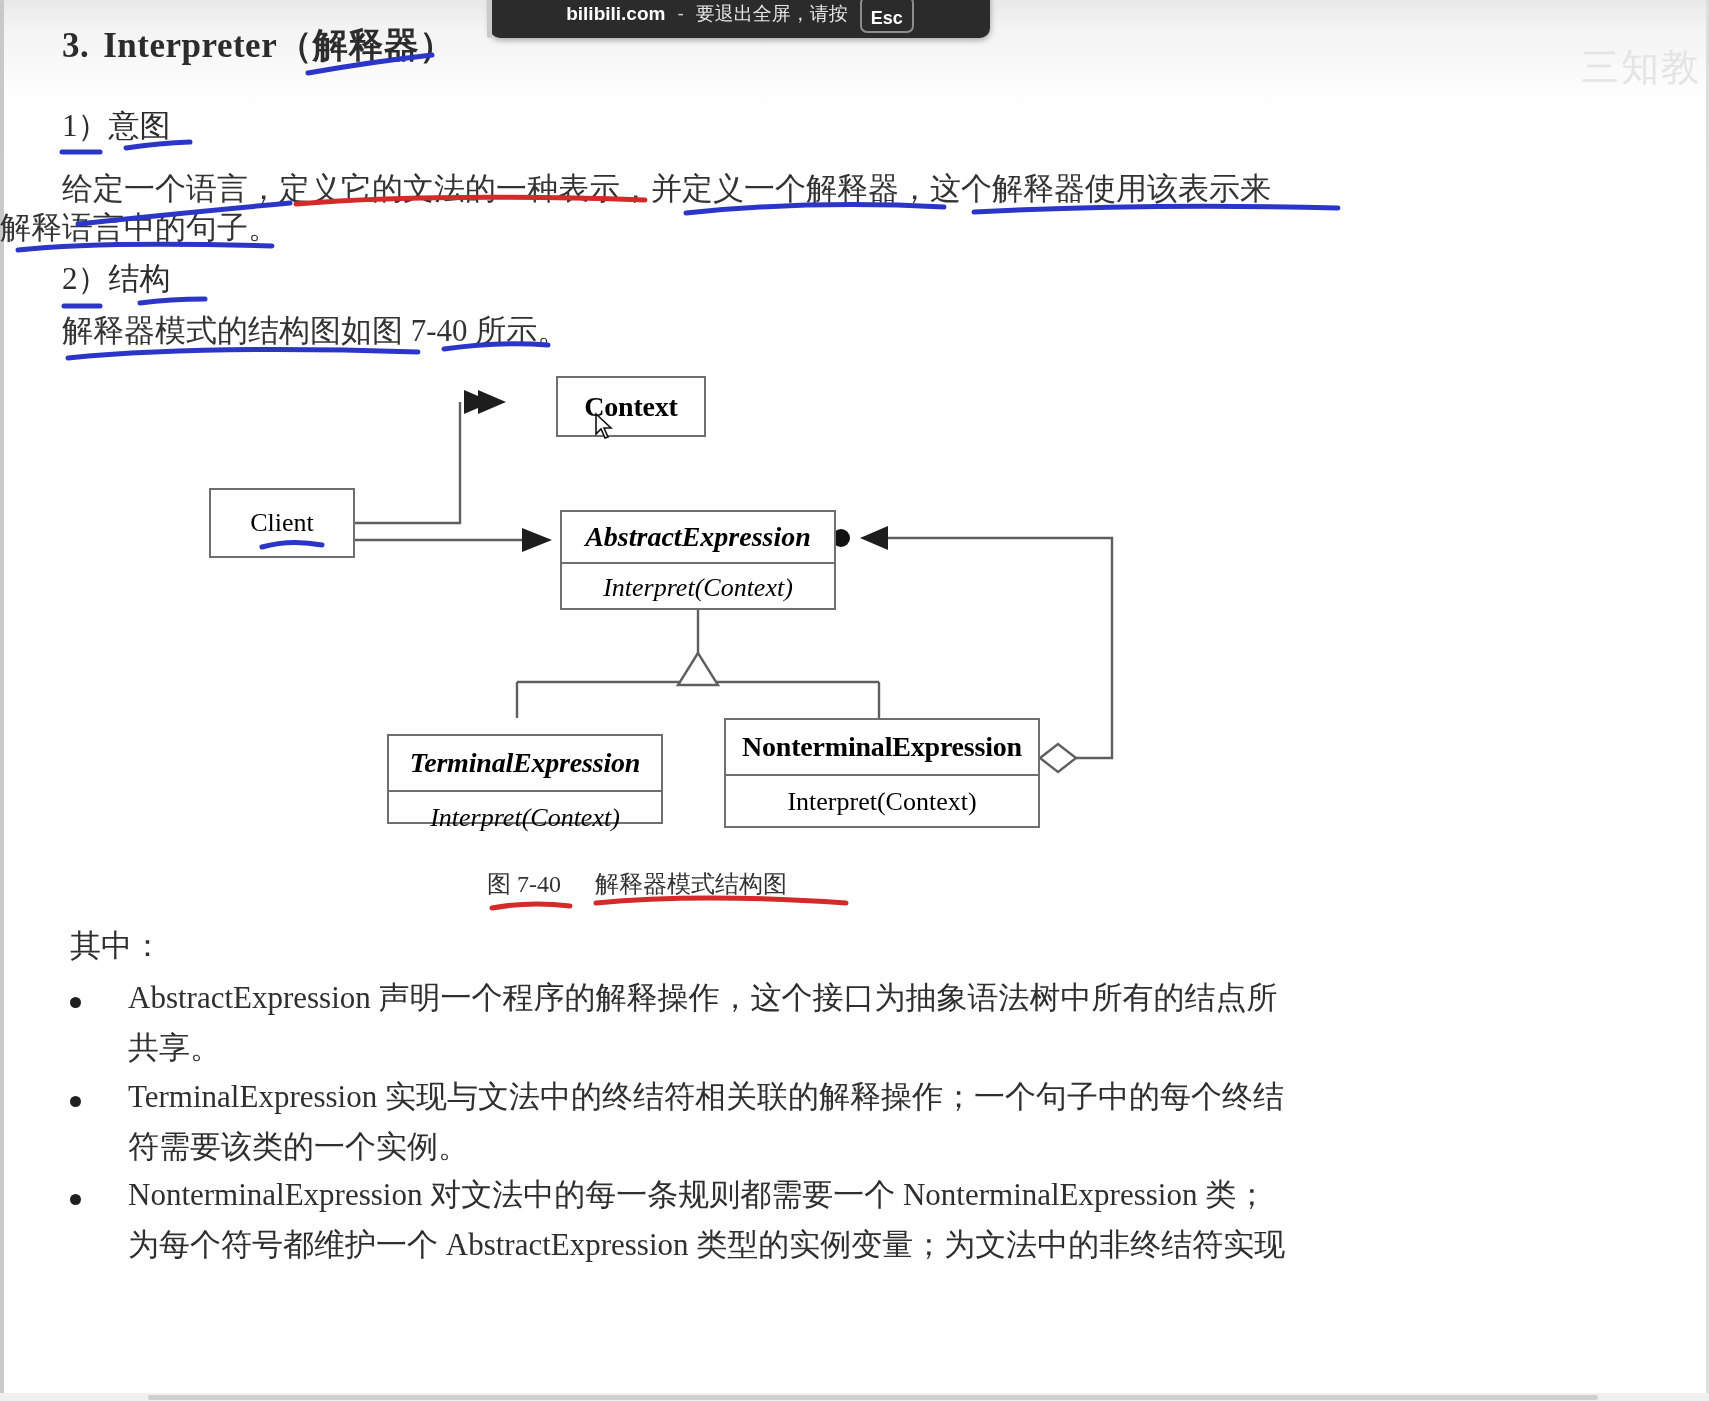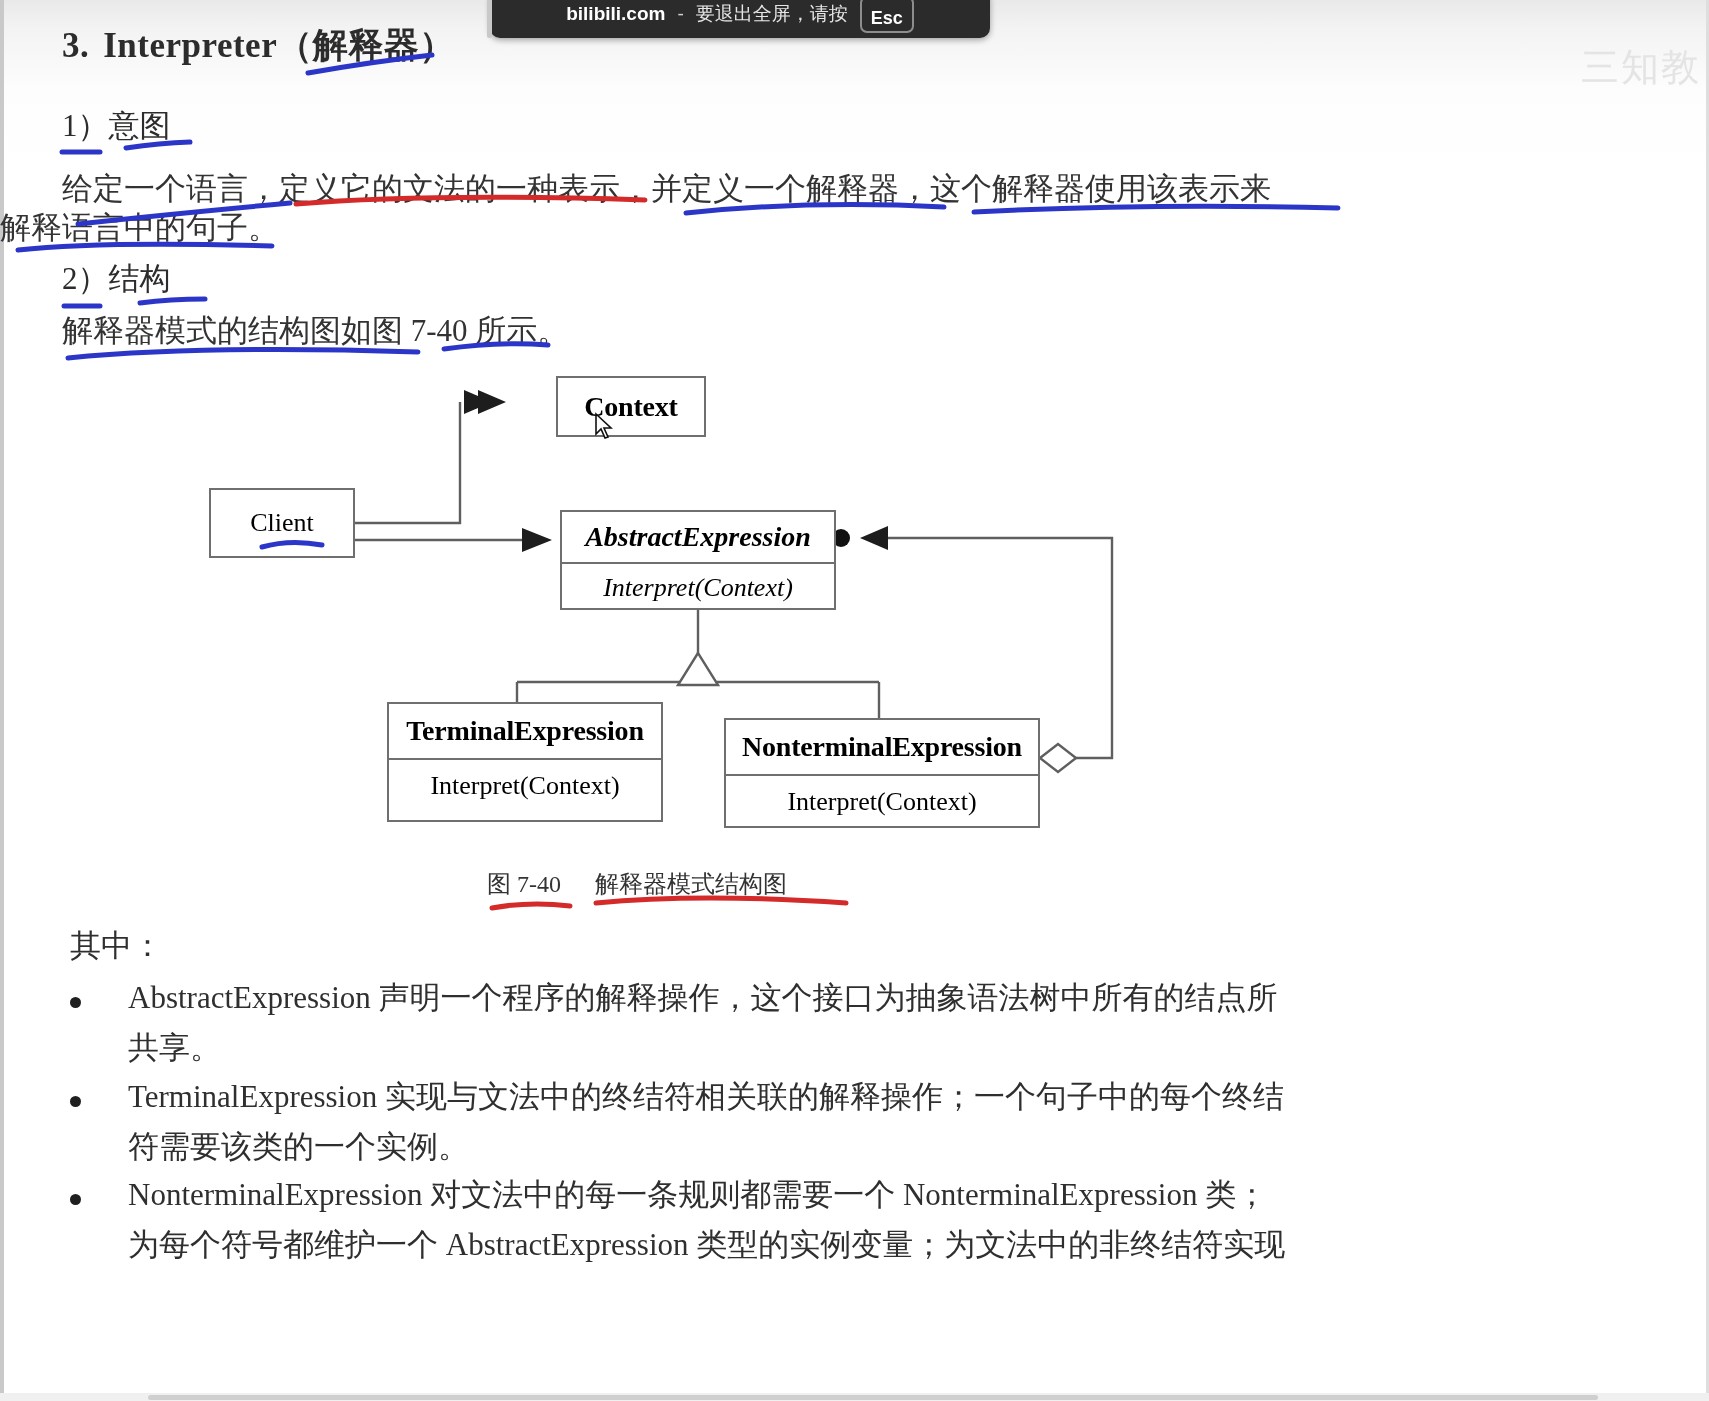--- a/index.html
+++ b/index.html
@@ -83,21 +83,21 @@
   .node .row.sep{border-top:2px solid #6f6f6f;}
   .name-it{font-style:italic;font-size:28px;font-weight:bold;}
   .name-bold{font-size:28px;font-weight:bold;letter-spacing:-.2px;}
   .meth-it{font-style:italic;font-size:26px;}
   .meth{font-size:26px;}
   .plain{font-size:26px;}
 
   #n-context{left:556px;top:16px;width:150px;height:61px;}
   #n-client{left:209px;top:128px;width:146px;height:70px;}
   #n-abs{left:560px;top:150px;width:276px;height:100px;}
-  #n-term{left:387px;top:342px;width:276px;height:120px;}
+  #n-term{left:387px;top:374px;width:276px;height:90px;font-style:italic;}
   #n-nonterm{left:724px;top:358px;width:316px;height:110px;}
 
   
   #caption{
     position:absolute;left:487px;top:868px;z-index:5;
     font-size:24px;white-space:nowrap;color:#333;
   }
   #caption .gap{display:inline-block;width:34px;}
 
   

